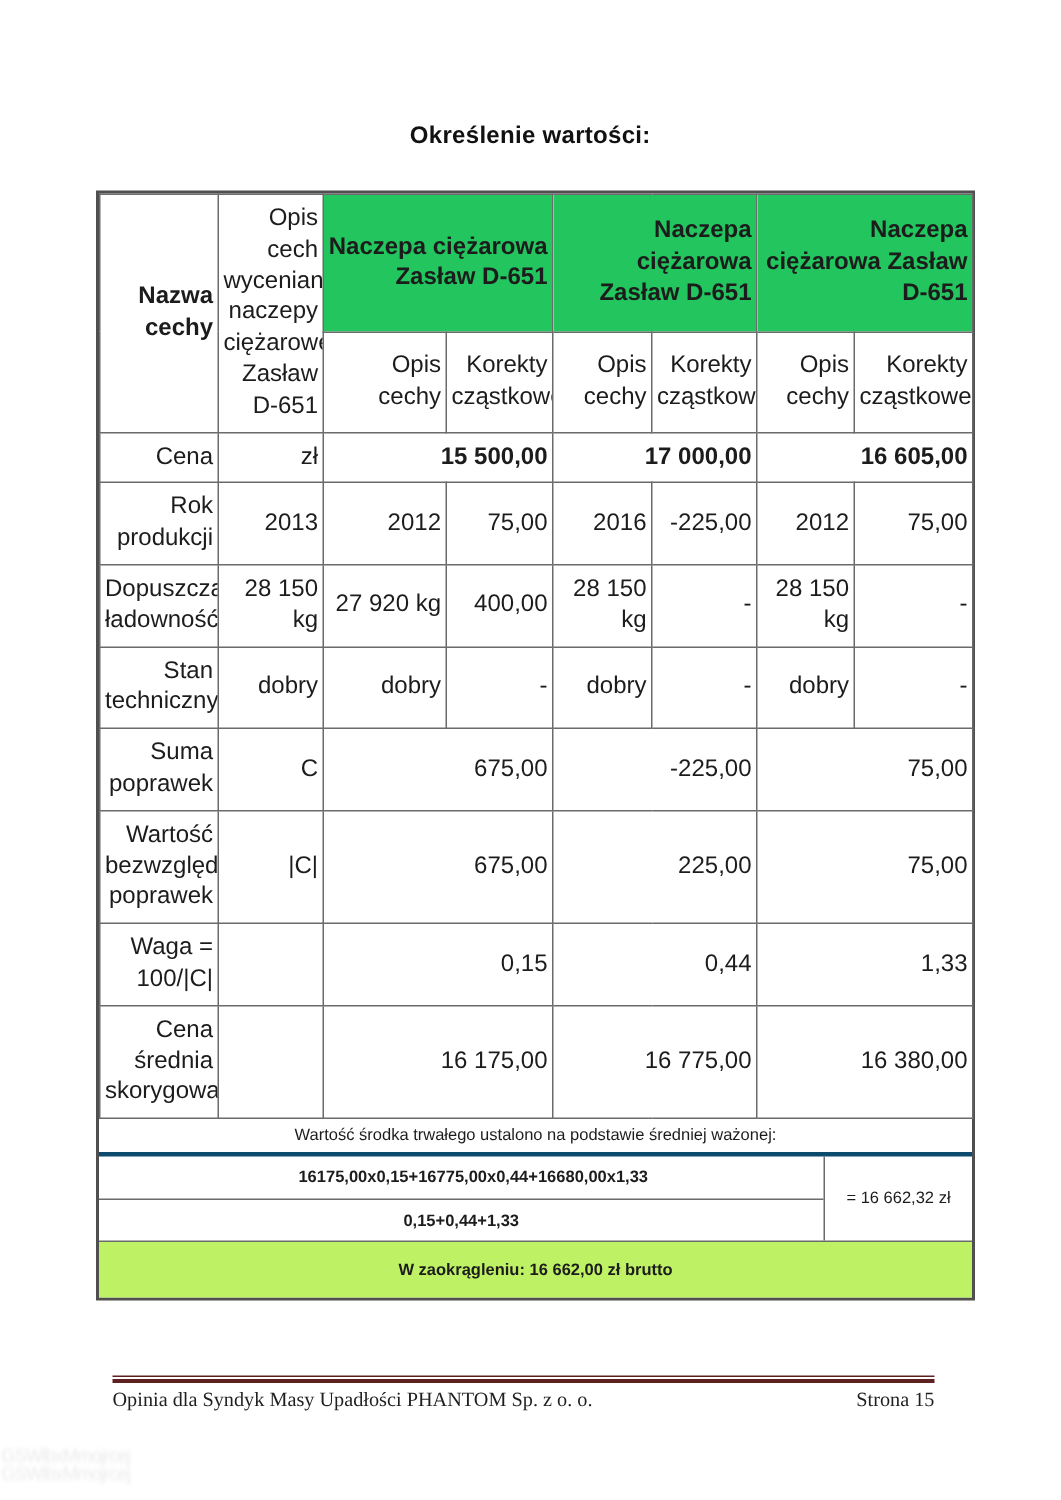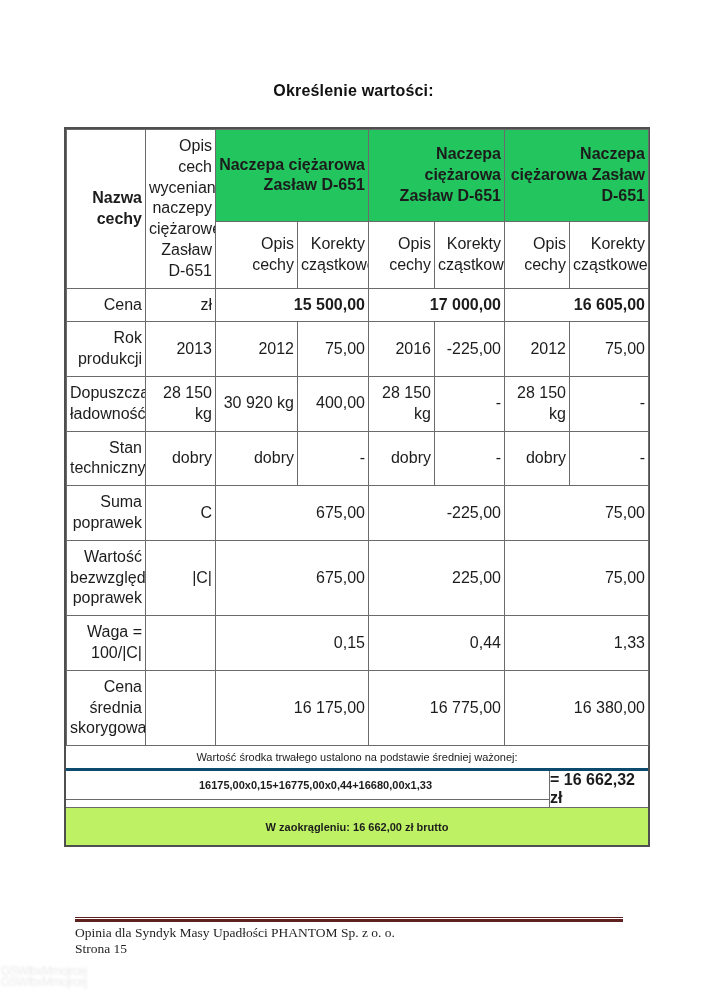--- a/index.html
+++ b/index.html
@@ -57,39 +57,39 @@
     display:flex; align-items:center; justify-content:center;
     font-size:11px; font-weight:bold;padding-left:16px;
   }
   .f-den {
     height:27px;
     display:flex; align-items:center; justify-content:center;
     font-size:11px; font-weight:bold;
   }
   .f-result {
     flex:1; display:flex; align-items:center; justify-content:center;
-    font-size:16px; font-weight:bold;
+    font-size:11px; font-weight:normal;
   }
   .rounded-row {
     height:37px; background:#bef264;
     display:flex; align-items:center; justify-content:center;
     font-size:11px; font-weight:bold;
   }
   .footer {
     position:absolute; left:75px; top:917px; width:548px;
     font-family:"Liberation Serif", serif;
   }
   .footer-rule {
     height:5px; width:100%;
     background:linear-gradient(#5f2120 1px, #ffffff 1px, #ffffff 2px, #5f2120 2px);
   }
   .footer-text {
     display:flex; justify-content:space-between;
     margin-top:3px;
-    font-size:13.5px; color:#1f1f1f;flex-direction:column;
+    font-size:13.5px; color:#1f1f1f;
   }
   .watermark {
     position:absolute; left:1px; top:966px; width:110px;
     font-size:12px; color:#ebebeb;
     filter:blur(1.2px);
     letter-spacing:-0.5px;
     line-height:11px;
     transform:scaleY(1.05);
     user-select:none;
   }
@@ -145,21 +145,21 @@
         <td>75,00</td>
         <td>2016</td>
         <td>-225,00</td>
         <td>2012</td>
         <td>75,00</td>
       </tr>
 
       <tr class="h-r2">
         <td>Dopuszczalna ładowność</td>
         <td>28 150 kg</td>
-        <td>30 920 kg</td>
+        <td>27 920 kg</td>
         <td>400,00</td>
         <td>28 150 kg</td>
         <td>-</td>
         <td>28 150 kg</td>
         <td>-</td>
       </tr>
 
       <tr class="h-r3">
         <td>Stan techniczny</td>
         <td>dobry</td>
@@ -203,20 +203,21 @@
         <td colspan="2">16 380,00</td>
       </tr>
     </tbody>
       </table>
 
     <div class="note-row">Wartość środka trwałego ustalono na podstawie średniej ważonej:</div>
 
     <div class="formula">
       <div class="f-left">
         <div class="f-num">16175,00x0,15+16775,00x0,44+16680,00x1,33</div>
+        <div class="f-den">0,15+0,44+1,33</div>
       </div>
       <div class="f-result">= 16 662,32 zł</div>
     </div>
 
     <div class="rounded-row">W zaokrągleniu: 16 662,00 zł brutto</div>
   </div>
 
   <div class="watermark">GSWlbxMmojrcej GSWlbxMmojrcej</div>
 
   <div class="footer">

